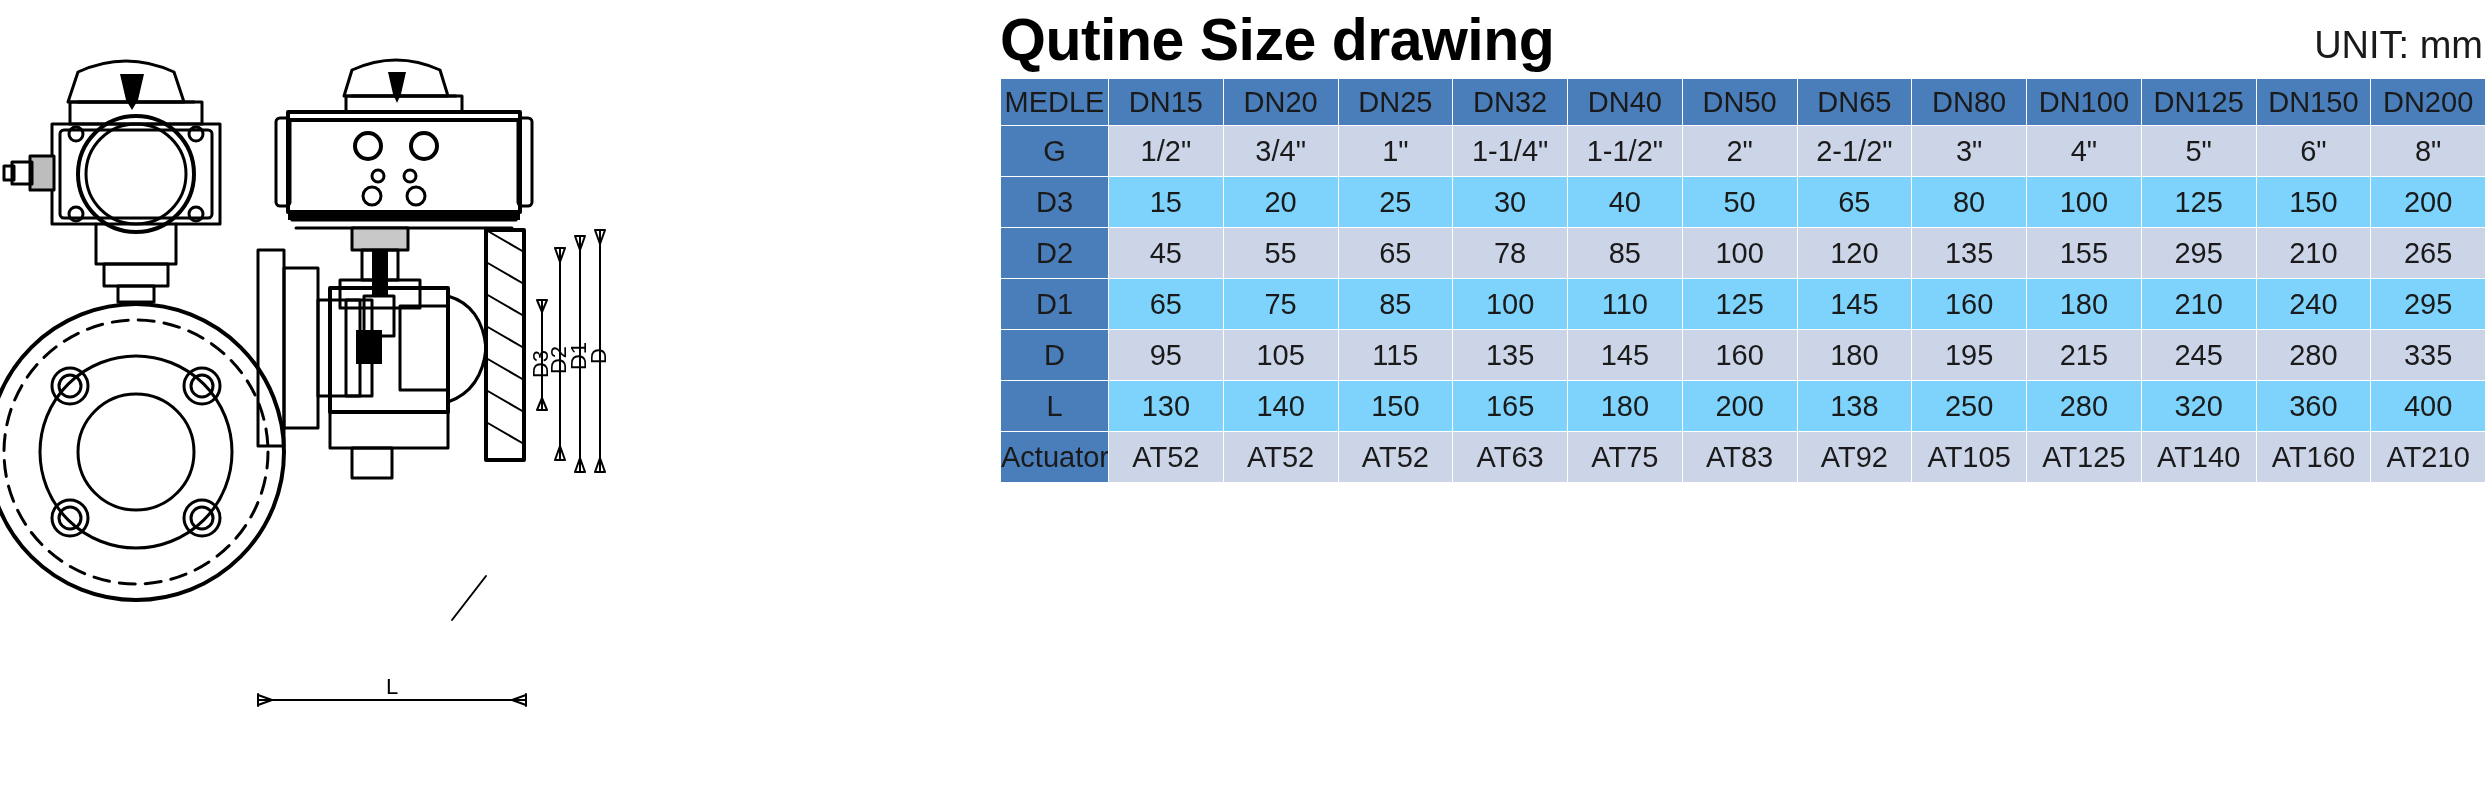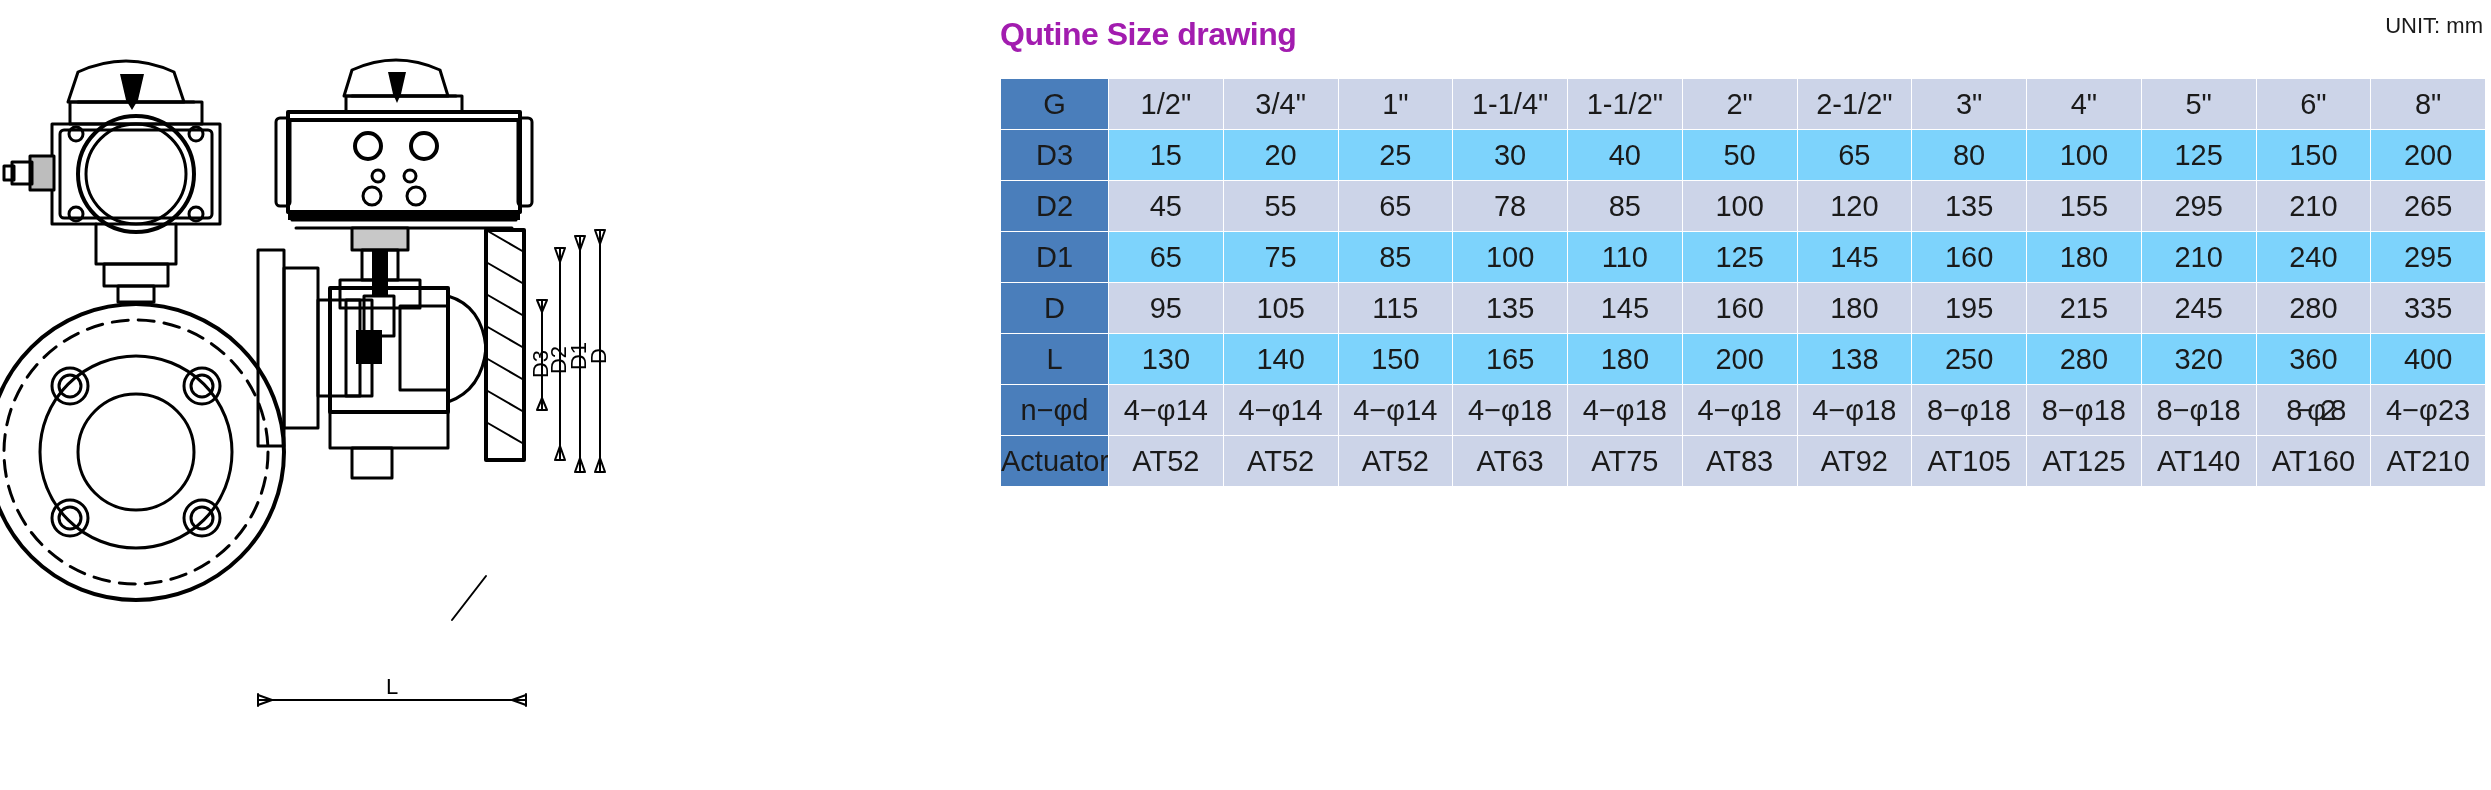--- a/index.html
+++ b/index.html
@@ -6,23 +6,23 @@
   body{width:2491px;height:790px;font-family:"Liberation Sans",sans-serif;overflow:hidden;}
   .page{position:relative;width:2491px;height:790px;background:#fff;display:flex;}
 
   
   .drawings{position:relative;width:950px;height:790px;flex:0 0 950px;}
   .drawings svg{display:block;}
 
   
   .panel{position:relative;width:1541px;height:790px;flex:0 0 1541px;padding:0;}
   .panel-head{position:relative;height:78px;}
-  .title{position:absolute;left:50px;top:16px;font-size:32px;font-weight:bold;color:#a21caf;
+  .title{position:absolute;left:50px;top:6px;font-size:59px;font-weight:bold;color:#000000;
          letter-spacing:-0.5px;font-family:"Liberation Sans",sans-serif;white-space:nowrap;}
-  .unit{position:absolute;right:8px;top:13px;font-size:22px;color:#1a1a1a;white-space:nowrap;}
+  .unit{position:absolute;right:8px;top:24px;font-size:38px;color:#1a1a1a;white-space:nowrap;}
 
   table.spec{position:absolute;left:50px;top:78px;width:1485px;border-collapse:collapse;
              table-layout:fixed;}
   table.spec td{border:1px solid #ffffff;text-align:center;vertical-align:middle;
                 font-size:29px;color:#1a1a1a;padding:0;white-space:nowrap;overflow:hidden;}
   td.rowhead{background:#4a7ebb;color:#ffffff;font-size:30px;width:108px;}
   td.colhead{background:#4a7ebb;color:#ffffff;font-size:30px;}
   tr.hdr td{height:46px;}
   tr.r td{height:50px;}
   tr.light td{background:#7dd3fc;}
@@ -178,20 +178,36 @@
       <div class="title">Qutine Size drawing</div>
       <div class="unit">UNIT: mm</div>
     </div>
 
     <table class="spec">
       <colgroup>
         <col style="width:108px">
         <col span="12" style="width:114.75px">
       </colgroup>
       <tbody>
+        <tr class="hdr">
+          <td class="rowhead colhead">MEDLE</td>
+
+        <td class="colhead">DN15</td>
+            <td class="colhead">DN20</td>
+            <td class="colhead">DN25</td>
+            <td class="colhead">DN32</td>
+            <td class="colhead">DN40</td>
+            <td class="colhead">DN50</td>
+            <td class="colhead">DN65</td>
+            <td class="colhead">DN80</td>
+            <td class="colhead">DN100</td>
+            <td class="colhead">DN125</td>
+            <td class="colhead">DN150</td>
+            <td class="colhead">DN200</td>
+          </tr>
 
       <tr class="r dark">
             <td class="rowhead">G</td>
             <td>1/2"</td>
             <td>3/4"</td>
             <td>1"</td>
             <td>1-1/4"</td>
             <td>1-1/2"</td>
             <td>2"</td>
             <td>2-1/2"</td>
@@ -270,35 +286,20 @@
             <td>180</td>
             <td>200</td>
             <td>138</td>
             <td>250</td>
             <td>280</td>
             <td>320</td>
             <td>360</td>
             <td>400</td>
           </tr>
           <tr class="r dark">
-            <td class="rowhead">n−φd</td>
-            <td>4−φ14</td>
-            <td>4−φ14</td>
-            <td>4−φ14</td>
-            <td>4−φ18</td>
-            <td>4−φ18</td>
-            <td>4−φ18</td>
-            <td>4−φ18</td>
-            <td>8−φ18</td>
-            <td>8−φ18</td>
-            <td>8−φ18</td>
-            <td class="squeeze">8−φ28</td>
-            <td>4−φ23</td>
-          </tr>
-          <tr class="r dark">
             <td class="rowhead">Actuator</td>
             <td>AT52</td>
             <td>AT52</td>
             <td>AT52</td>
             <td>AT63</td>
             <td>AT75</td>
             <td>AT83</td>
             <td>AT92</td>
             <td>AT105</td>
             <td>AT125</td>

